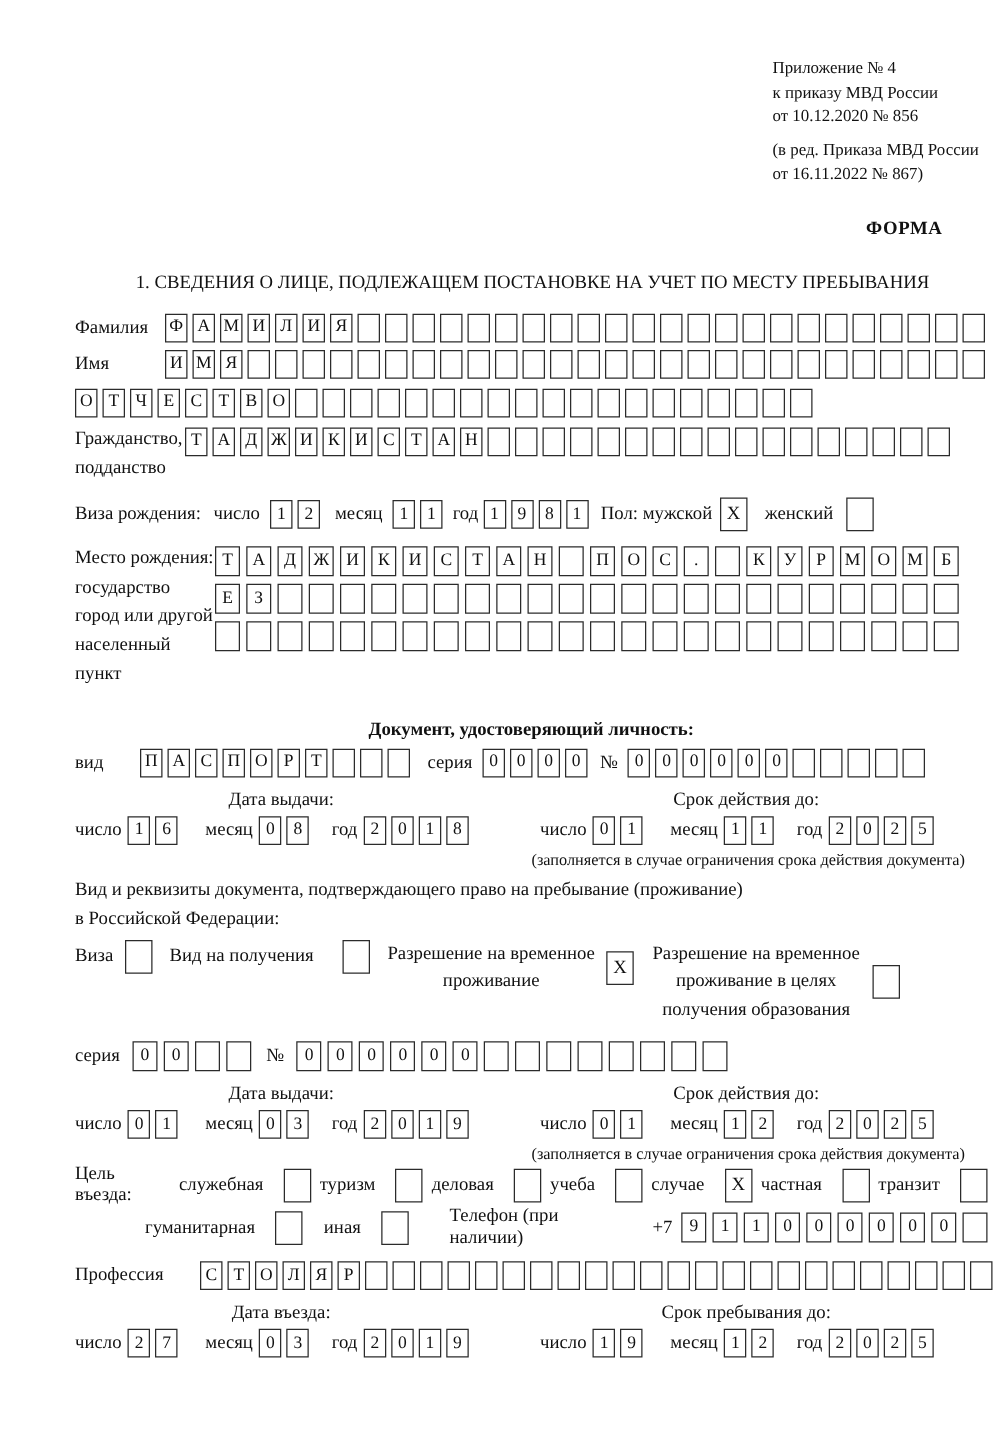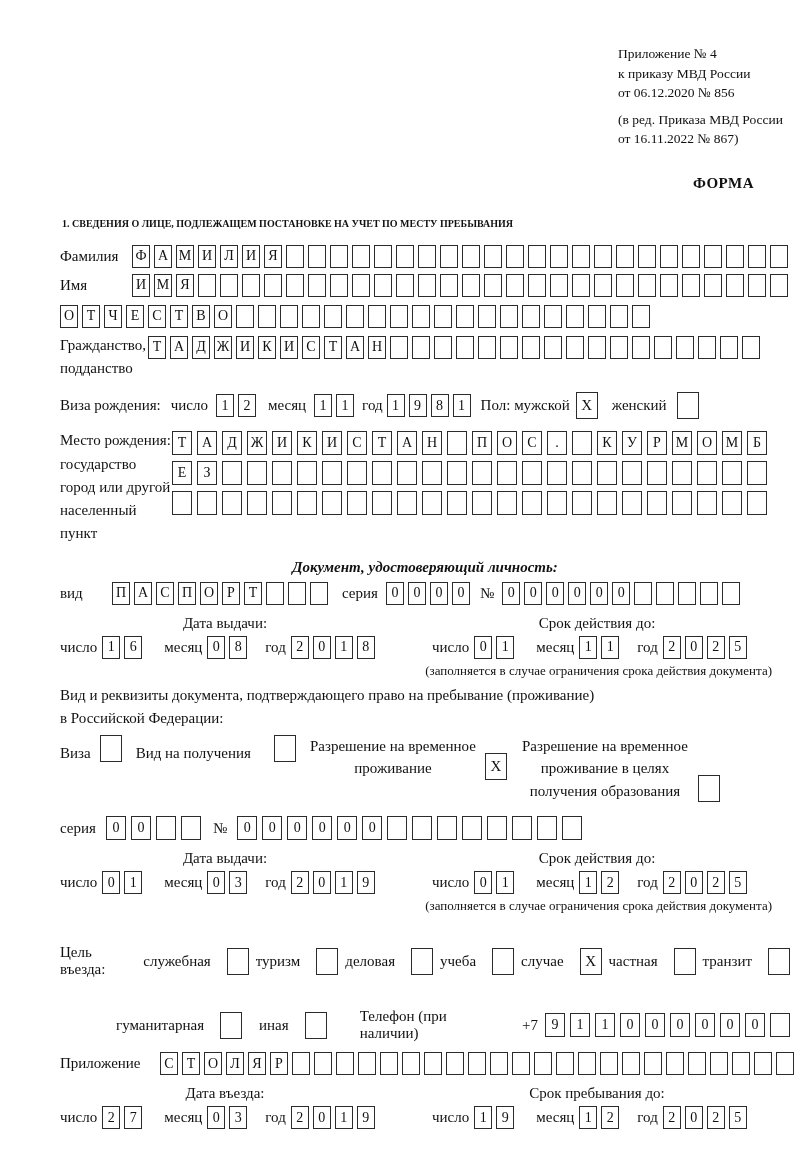--- a/index.html
+++ b/index.html
@@ -6,21 +6,21 @@
   .page{
     position:relative;width:800px;height:1163px;box-sizing:border-box;
     background:#fff;color:#111;font-family:"Liberation Serif","DejaVu Serif",serif;
     font-size:15px;padding:44px 10px 10px 60px;overflow:hidden;
   }
   .annex{margin-left:558px;font-size:13.5px;line-height:1.45;}
   .annex .amend{margin-top:7px;}
   .forma{font-weight:bold;text-align:right;margin:26px 36px 0 0;font-size:15px;letter-spacing:.5px;}
   .title{text-align:center;font-weight:bold;font-size:15.5px;line-height:1.5;margin:16px 30px 0 0;}
   .blankline{display:inline-block;width:58px;border-bottom:2px solid #333;margin-left:10px;vertical-align:baseline;}
-  .section1{font-weight:bold;font-size:10px;margin:26px 0 0 2px;}
+  .section1{font-weight:normal;font-size:15px;margin:26px 0 0 2px;text-align:center;}
 
   .frow{display:flex;align-items:center;}
   .frow.top{align-items:flex-start;}
   .lbl{flex:none;}
   .lblcol{flex:none;line-height:1.55;}
   .cellrow{display:inline-flex;gap:4px;flex:none;}
   .cell{
     width:18px;height:23px;border:1.6px solid #2b2b2b;box-sizing:border-box;background:#fff;
     display:inline-flex;align-items:center;justify-content:center;
     font-size:14px;font-family:"Liberation Serif",serif;flex:none;
@@ -35,37 +35,37 @@
   .dg .cellrow{margin-right:10px;}
   .datepair{display:flex;margin-top:10px;}
   .dp-left{width:372px;flex:none;}
   .dp-right{flex:1;}
   .dp-head{text-align:center;margin-bottom:4px;}
   .dp-head.l{width:330px;}
   .dp-head.r{width:330px;}
   .note{font-size:13px;text-align:right;margin:4px 18px 0 0;}
 
   .opts{display:flex;align-items:flex-start;margin-top:8px;gap:14px;}
-  .opt{display:flex;align-items:flex-end;gap:9px;}
+  .opt{display:flex;align-items:center;gap:9px;}
   .opt .ml{text-align:center;line-height:1.5;}
-  .purp{display:flex;align-items:center;gap:7px;margin-top:30px;}
+  .purp{display:flex;align-items:center;gap:7px;margin-top:0;}
   .purp .pair{display:flex;align-items:center;gap:16px;}
   .mt6{margin-top:6px;} .mt8{margin-top:8px;} .mt10{margin-top:10px;}
   .mt12{margin-top:12px;} .mt14{margin-top:14px;} .mt16{margin-top:16px;}
-  .dochead{font-weight:bold;text-align:center;margin-top:13px;font-style:italic;}
+  .dochead{font-weight:bold;text-align:center;margin-top:24px;}
 </style>
 </head>
 <body>
 
 <div class="page">
 
   <div class="annex">
     <div>Приложение № 4</div>
     <div>к приказу МВД России</div>
-    <div>от 06.12.2020 № 856</div>
+    <div>от 10.12.2020 № 856</div>
     <div class="amend">
       <div>(в ред. Приказа МВД России</div>
       <div>от 16.11.2022 № 867)</div>
     </div>
   </div>
 
   <div class="forma">ФОРМА</div>
 
 
   <div class="section1">1. СВЕДЕНИЯ О ЛИЦЕ, ПОДЛЕЖАЩЕМ ПОСТАНОВКЕ НА УЧЕТ ПО МЕСТУ ПРЕБЫВАНИЯ</div>
@@ -590,21 +590,21 @@
         <span class="cell">0</span>
         <span class="cell">0</span>
         <span class="cell">0</span>
         <span class="cell">0</span>
         <span class="cell">0</span>
         <span class="cell"></span>
       </span>
   </div>
 
   <div class="frow mt10">
-    <span class="lbl" style="width:100px">Приложение</span>
+    <span class="lbl" style="width:100px">Профессия</span>
     <span class="cellrow">
         <span class="cell">С</span>
         <span class="cell">Т</span>
         <span class="cell">О</span>
         <span class="cell">Л</span>
         <span class="cell">Я</span>
         <span class="cell">Р</span>
         <span class="cell"></span>
         <span class="cell"></span>
         <span class="cell"></span>

